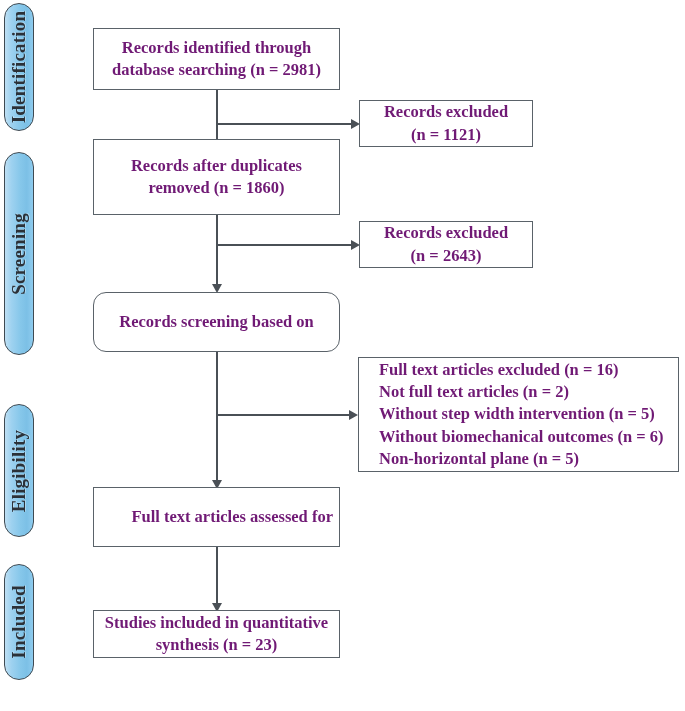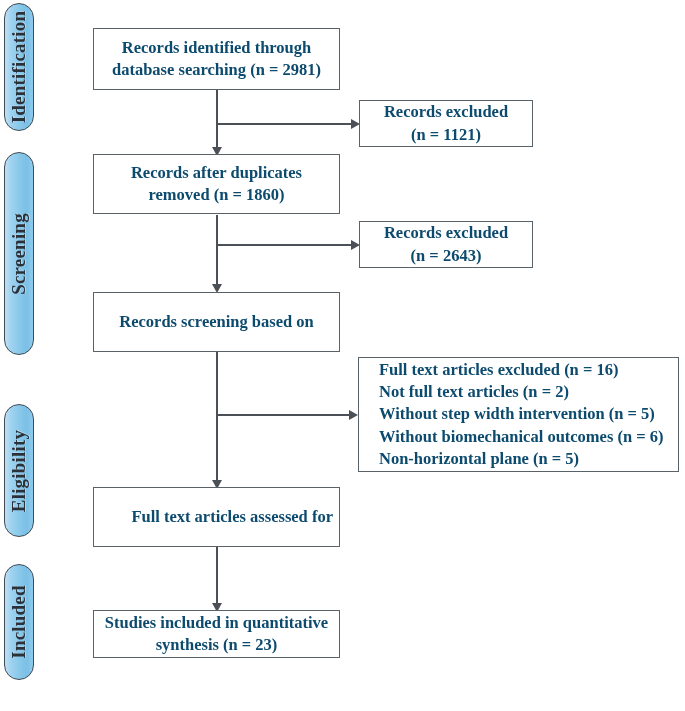--- a/index.html
+++ b/index.html
@@ -52,21 +52,21 @@
     border: 1.5px solid #5a6269;
     background: #ffffff;
     display: flex;
     align-items: center;
     justify-content: center;
     text-align: center;
     font-family: "Liberation Serif", serif;
     font-weight: bold;
     font-size: 16.5px;
     line-height: 1.35;
-    color: #0c4a6e;
+    color: #701a75;
     padding: 2px 6px;
   }
   .flow-box.left-align {
     justify-content: flex-start;
     text-align: left;
     padding-left: 20px;
   }
   .flow-box .box-text {
     display: block;
     width: 100%;
@@ -151,35 +151,35 @@
     </span>
   </div>
 
   <div class="flow-box" style="left:359px; top:100px; width:174px; height:47px;">
     <span class="box-text">
       <span>Records excluded</span><br>
       <span>(n = 1121)</span>
     </span>
   </div>
 
-  <div class="flow-box" style="left:93px; top:154px; width:247px; height:60px;">
+  <div class="flow-box" style="left:93px; top:139px; width:247px; height:76px;">
     <span class="box-text">
       <span>Records after duplicates</span><br>
       <span>removed (n = 1860)</span>
     </span>
   </div>
 
   <div class="flow-box" style="left:359px; top:221px; width:174px; height:47px;">
     <span class="box-text">
       <span>Records excluded</span><br>
       <span>(n = 2643)</span>
     </span>
   </div>
 
-  <div class="flow-box" style="left:93px; top:292px; width:247px; height:60px;">
+  <div class="flow-box" style="left:93px; top:292px; width:247px; height:60px;border-radius:13px;">
     <span class="box-text">
       <span>Records screening based on</span><br>
     </span>
   </div>
 
   <div class="flow-box left-align" style="left:358px; top:357px; width:321px; height:115px;">
     <span class="box-text">
       <span class="reason-line">Full text articles  excluded (n = 16)</span>
       <span class="reason-line">Not full text  articles (n = 2)</span>
       <span class="reason-line">Without step width  intervention (n = 5)</span>

